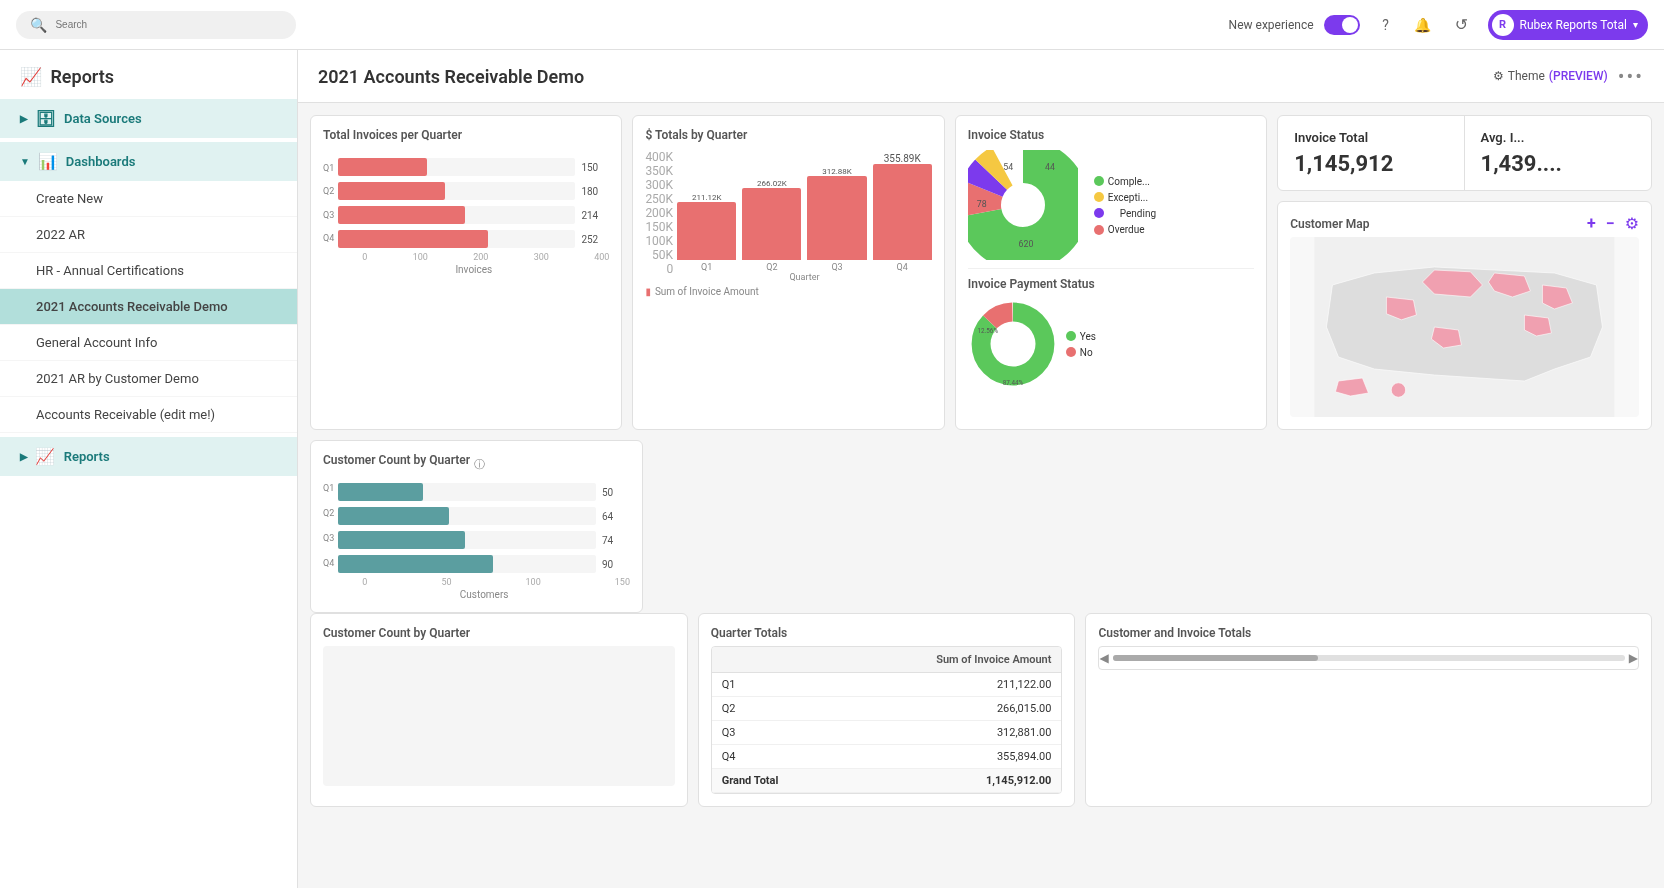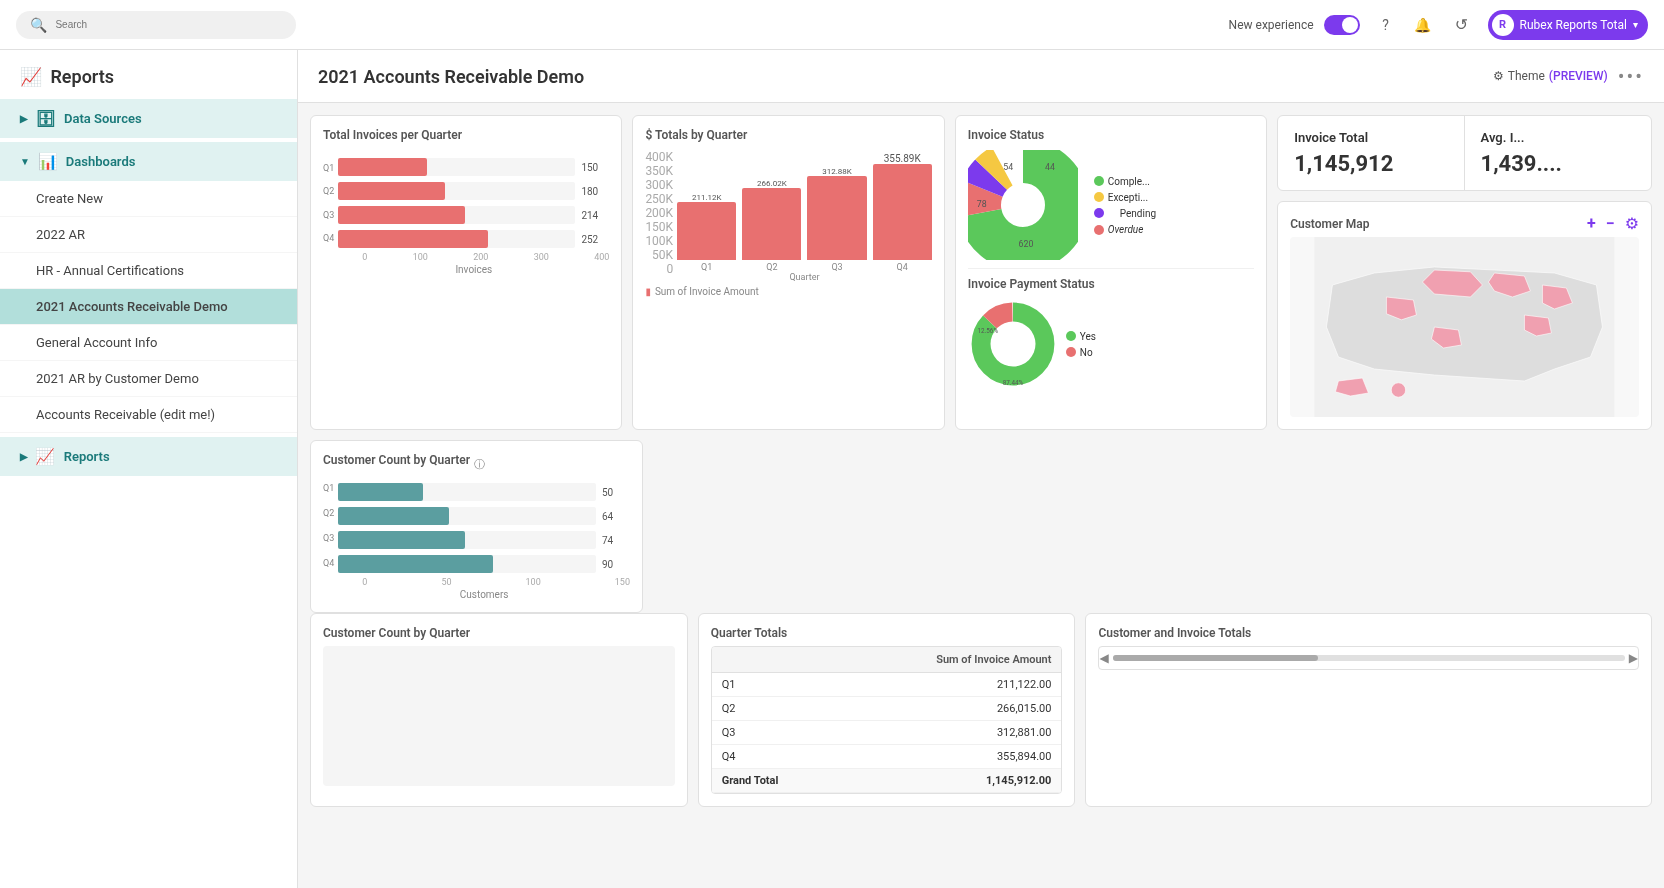--- a/index.html
+++ b/index.html
@@ -275,21 +275,21 @@
               <span>Comple...</span>
             </div>
             <div style="display:flex;align-items:center;gap:4px;">
               <div style="width:10px;height:10px;background:#f5c842;border-radius:50%;"></div>
               <span>Excepti...</span>
             </div>
             <div style="display:flex;align-items:center;gap:16px;">
               <div style="width:10px;height:10px;background:#7c3aed;border-radius:50%;"></div>
               <span>Pending</span>
             </div>
-            <div style="display:flex;align-items:flex-end;gap:4px;font-style:italic;">
+            <div style="display:flex;align-items:flex-end;gap:4px;">
               <div style="width:10px;height:10px;background:#e87070;border-radius:50%;"></div>
               <span>Overdue</span>
             </div>
           </div>
         </div>
 
         <div style="margin-top:8px;border-top:1px solid #f0f0f0;padding-top:8px;">
           <div class="chart-title">Invoice Payment Status</div>
           <div style="display:flex;align-items:center;gap:8px;">
             <div style="position:relative;width:90px;height:90px;">

